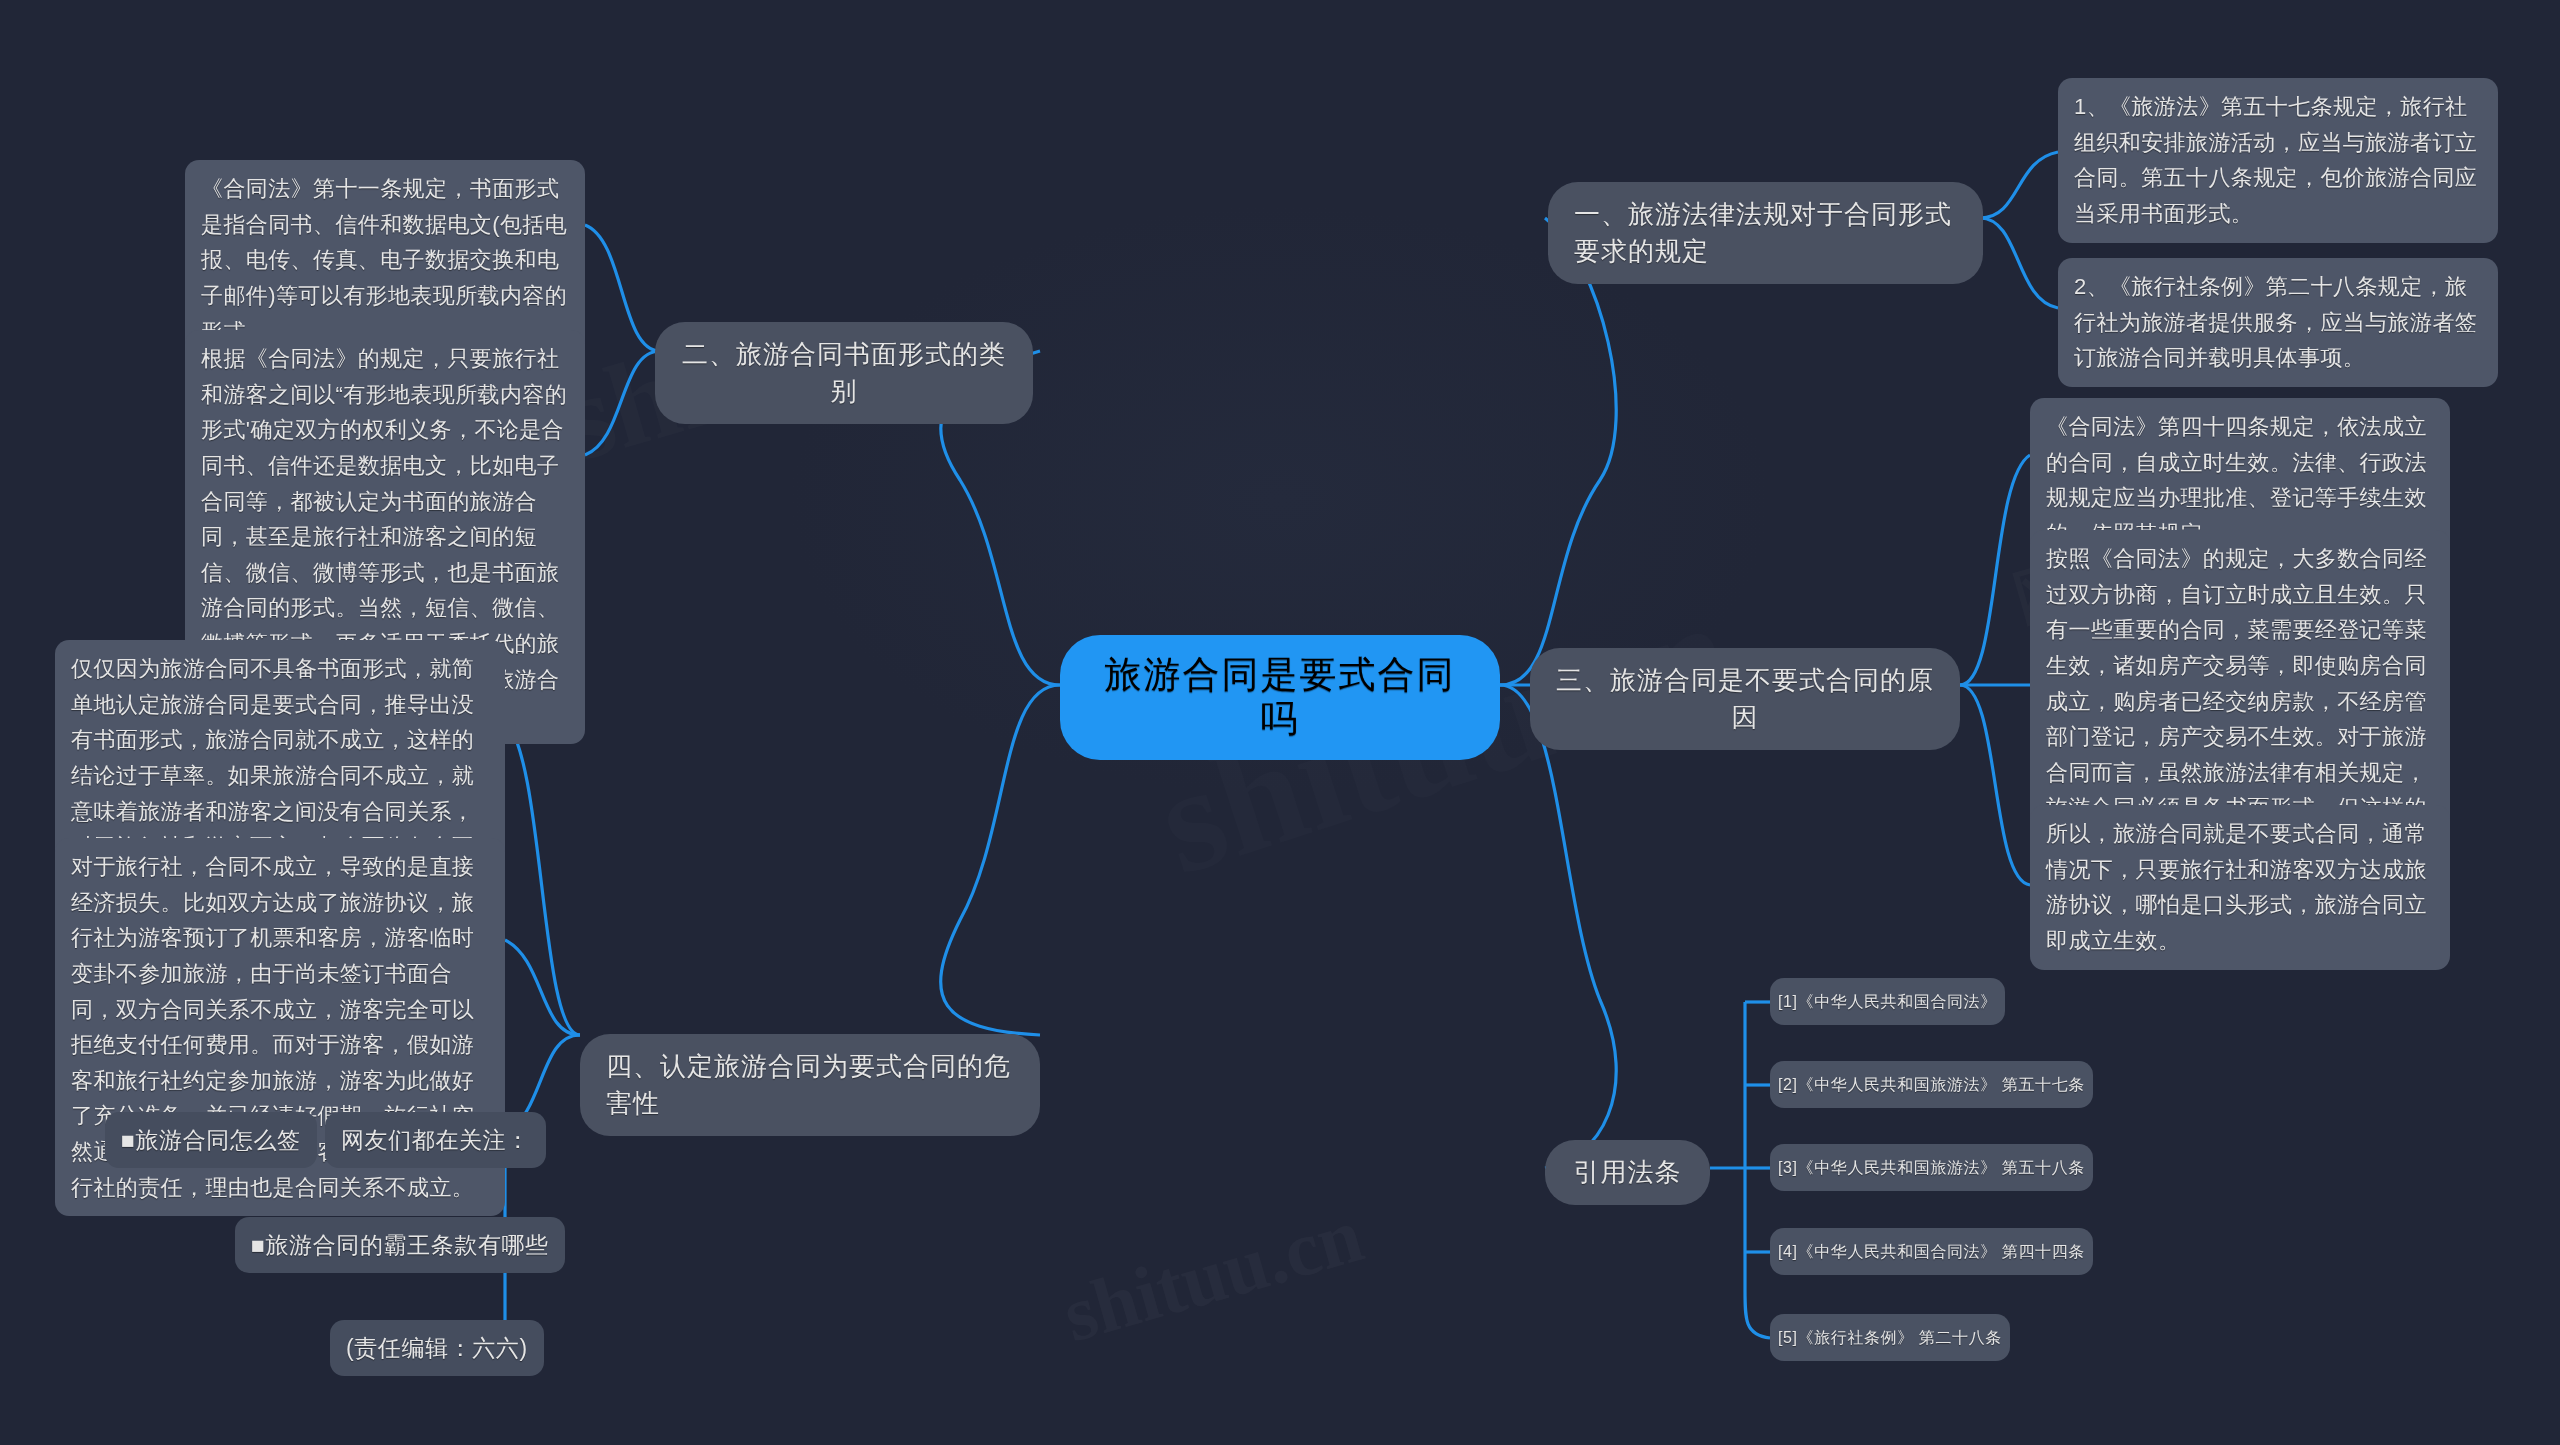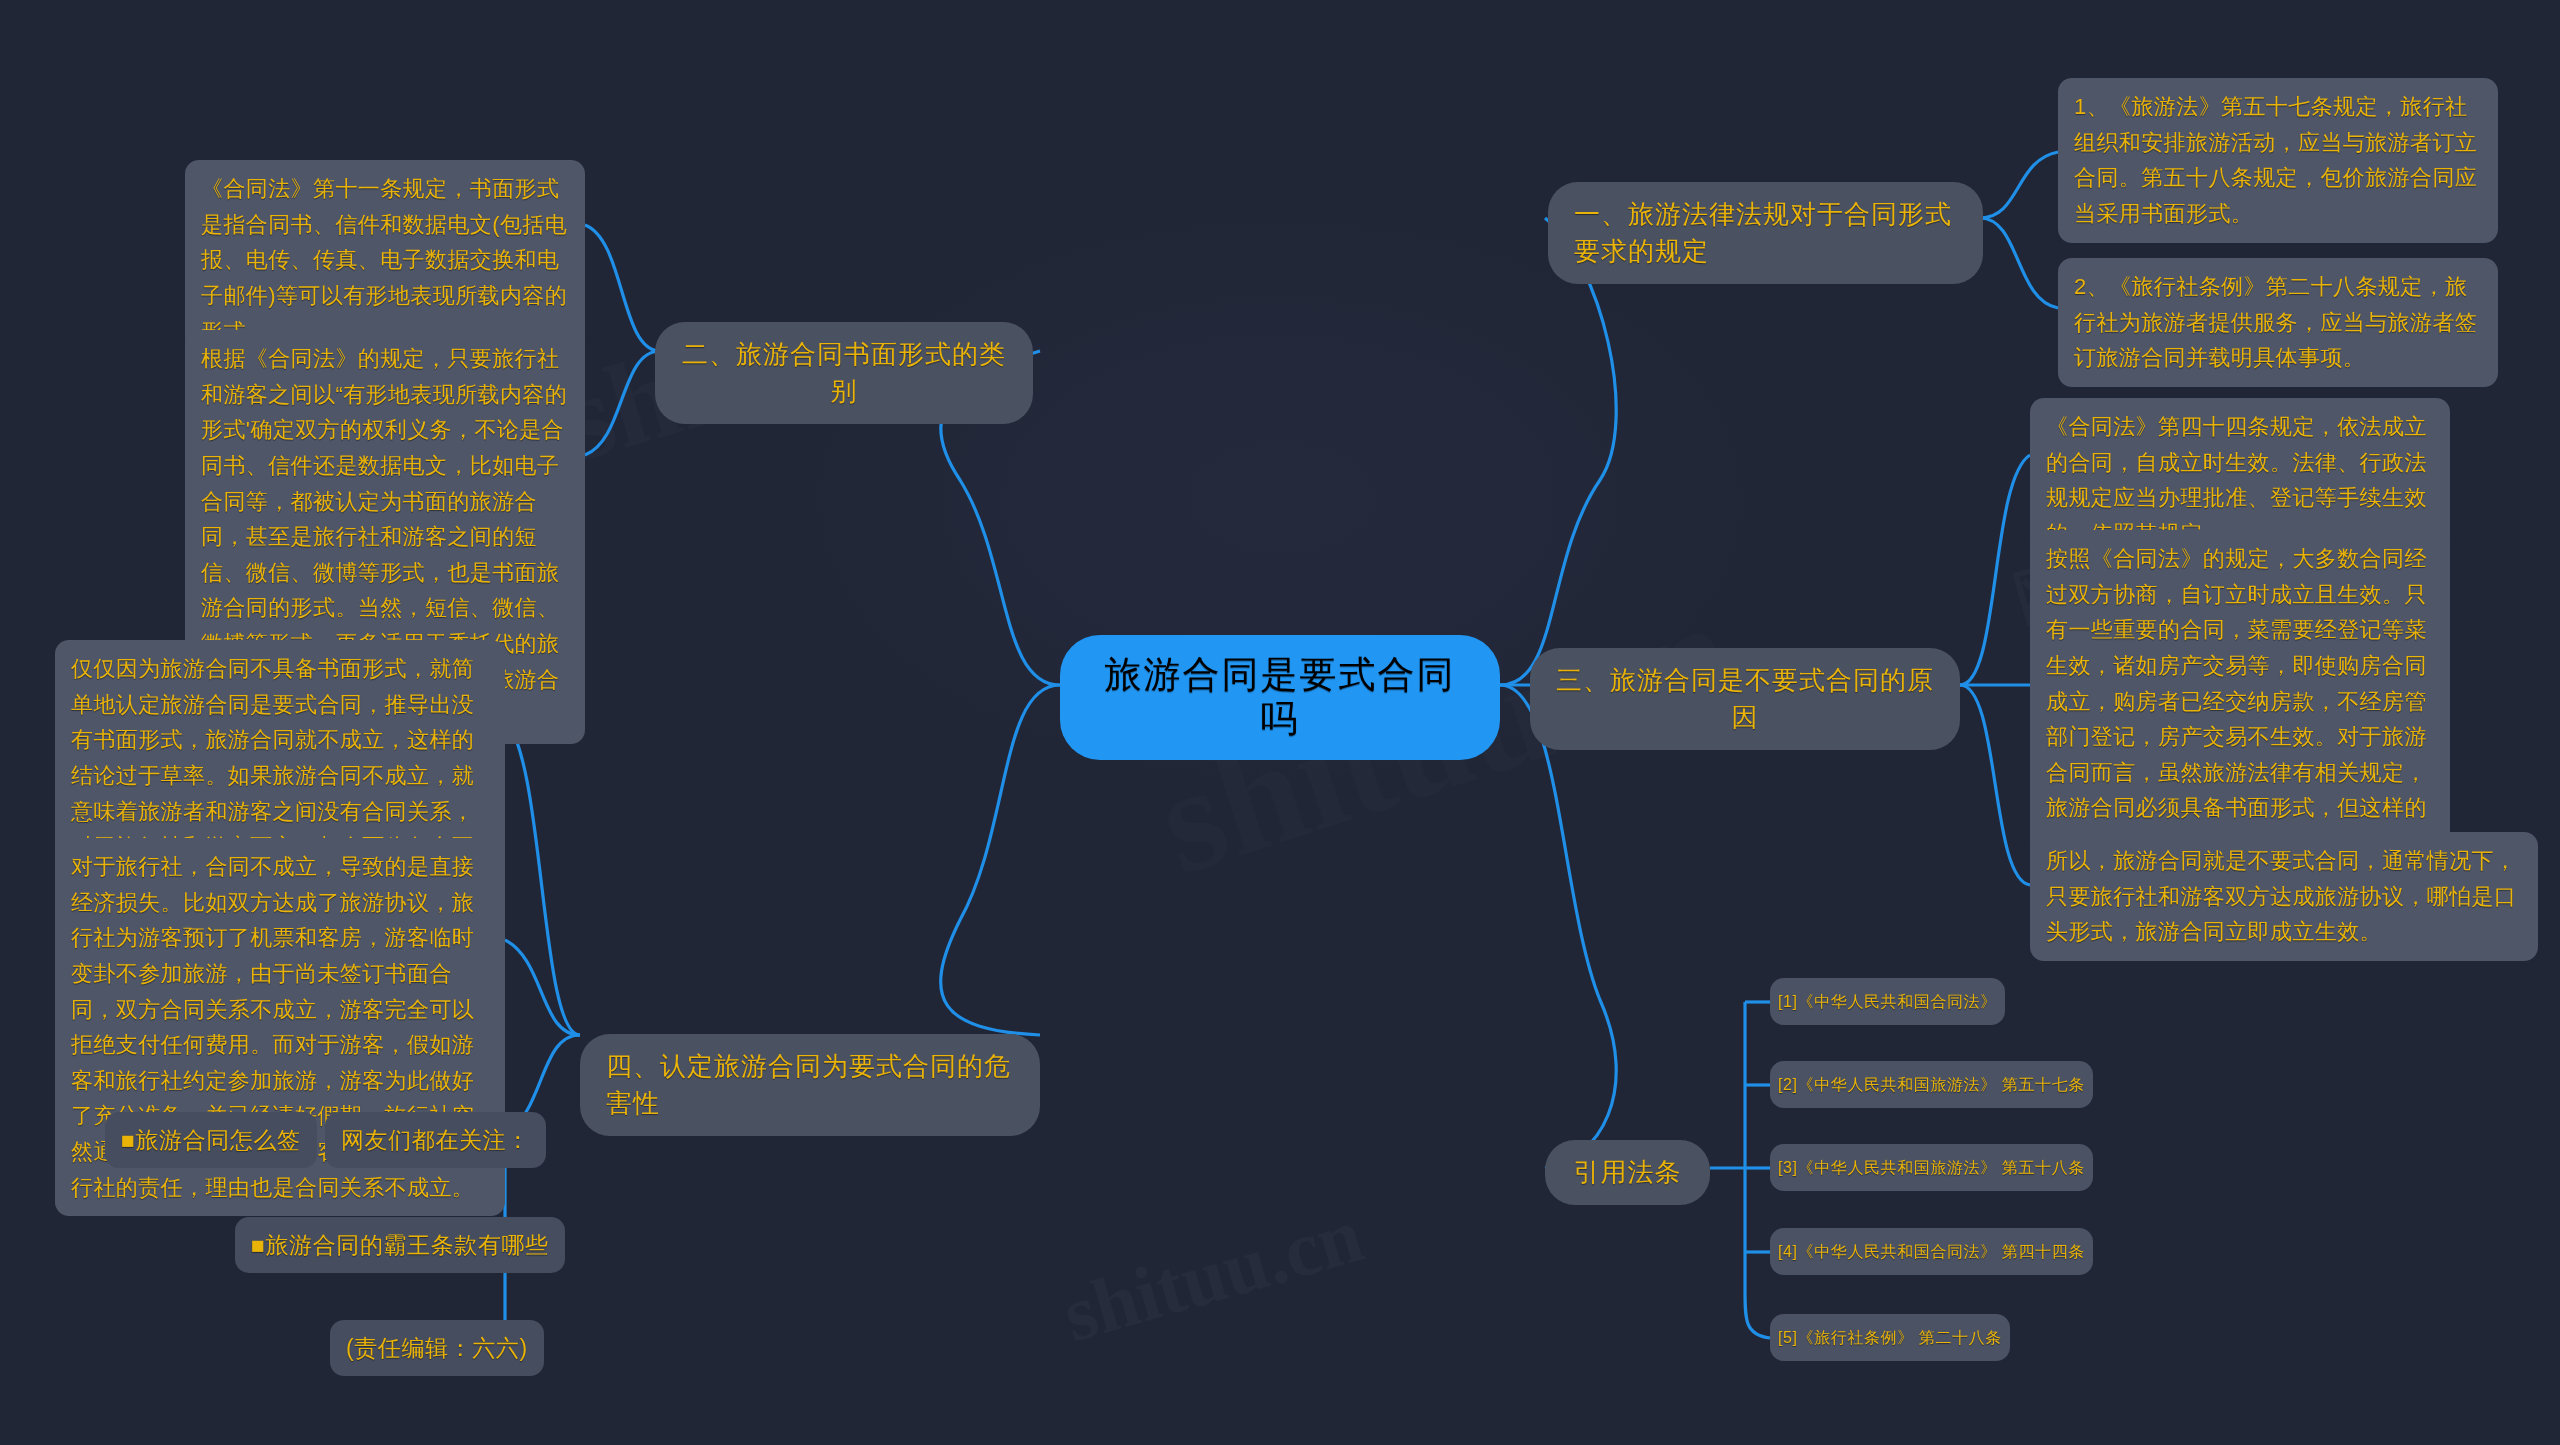--- a/index.html
+++ b/index.html
@@ -42,21 +42,21 @@
     position: absolute; left: 0; top: 0;
     width: 2560px; height: 1445px;
     pointer-events: none;
   }
   svg#links path, svg#links line { fill: none; stroke: #1f8fe8; stroke-width: 3.2; }
 
   .node {
     position: absolute;
     box-sizing: border-box;
     background: #4d5566;
-    color: #eab308;
+    color: #e5e5e5;
     border-radius: 16px;
     padding: 10px 16px;
     line-height: 1.58;
     letter-spacing: 0.2px;
     text-shadow: 0 1px 1px rgba(0,0,0,0.45);
   }
   .root {
     background: #2196f3;
     color: #000000;
     border-radius: 40px;
@@ -175,21 +175,21 @@
 
   <div class="node branch" style="left:1530px; top:648px; width:430px; text-align:center;">
     <span>三、旅游合同是不要式合同的原因</span>
   </div>
   <div class="node leaf" style="left:2030px; top:398px; width:420px;">
     <span>《合同法》第四十四条规定，依法成立的合同，自成立时生效。法律、行政法规规定应当办理批准、登记等手续生效的，依照其规定。</span>
   </div>
   <div class="node leaf" style="left:2030px; top:530px; width:420px;">
     <span>按照《合同法》的规定，大多数合同经过双方协商，自订立时成立且生效。只有一些重要的合同，菜需要经登记等菜生效，诸如房产交易等，即使购房合同成立，购房者已经交纳房款，不经房管部门登记，房产交易不生效。对于旅游合同而言，虽然旅游法律有相关规定，旅游合同必须具备书面形式，但这样的规定仅仅是对旅游合同形式上的规定，并没有规定不具备书面形式，旅游合同就不成立、不生效。</span>
   </div>
-  <div class="node leaf" style="left:2030px; top:832px; width:508px;">
+  <div class="node leaf" style="left:2030px; top:805px; width:420px;">
     <span>所以，旅游合同就是不要式合同，通常情况下，只要旅行社和游客双方达成旅游协议，哪怕是口头形式，旅游合同立即成立生效。</span>
   </div>
 
   <div class="node branch" style="left:580px; top:1034px; width:460px;">
     <span>四、认定旅游合同为要式合同的危害性</span>
   </div>
   <div class="node leaf" style="left:55px; top:640px; width:450px;">
     <span>仅仅因为旅游合同不具备书面形式，就简单地认定旅游合同是要式合同，推导出没有书面形式，旅游合同就不成立，这样的结论过于草率。如果旅游合同不成立，就意味着旅游者和游客之间没有合同关系，对于旅行社和游客而言，都会面临各自不同的风险。</span>
   </div>
   <div class="node leaf" style="left:55px; top:838px; width:450px;">

